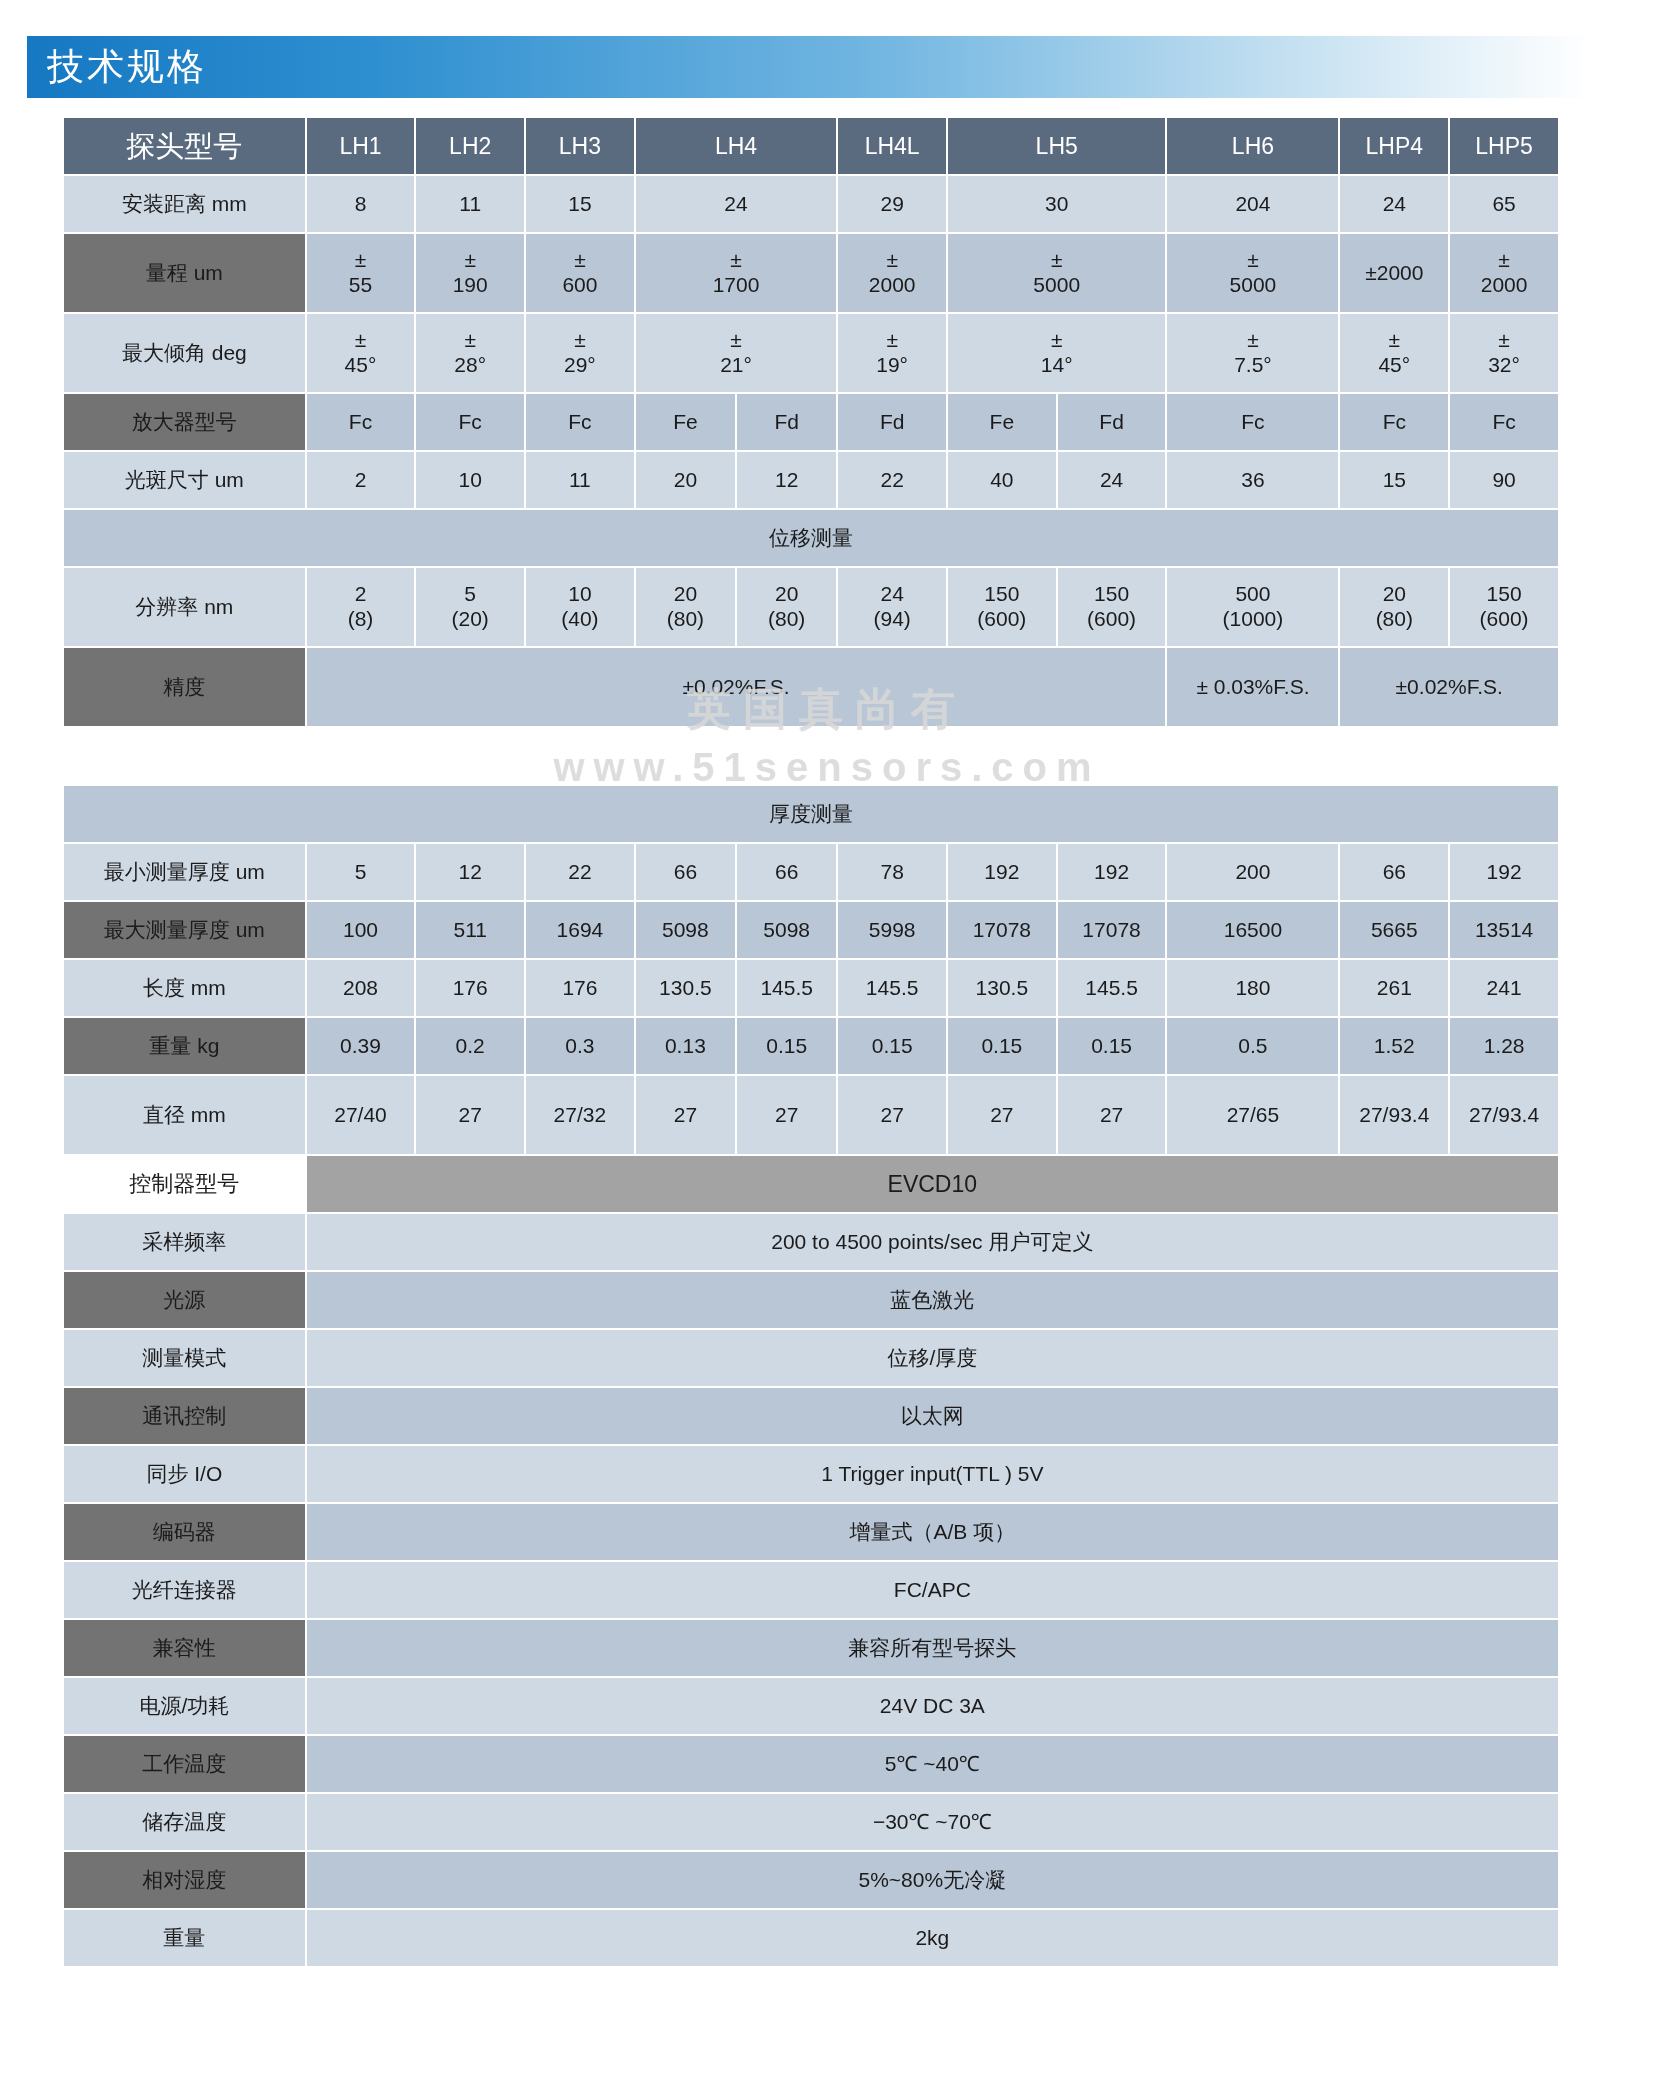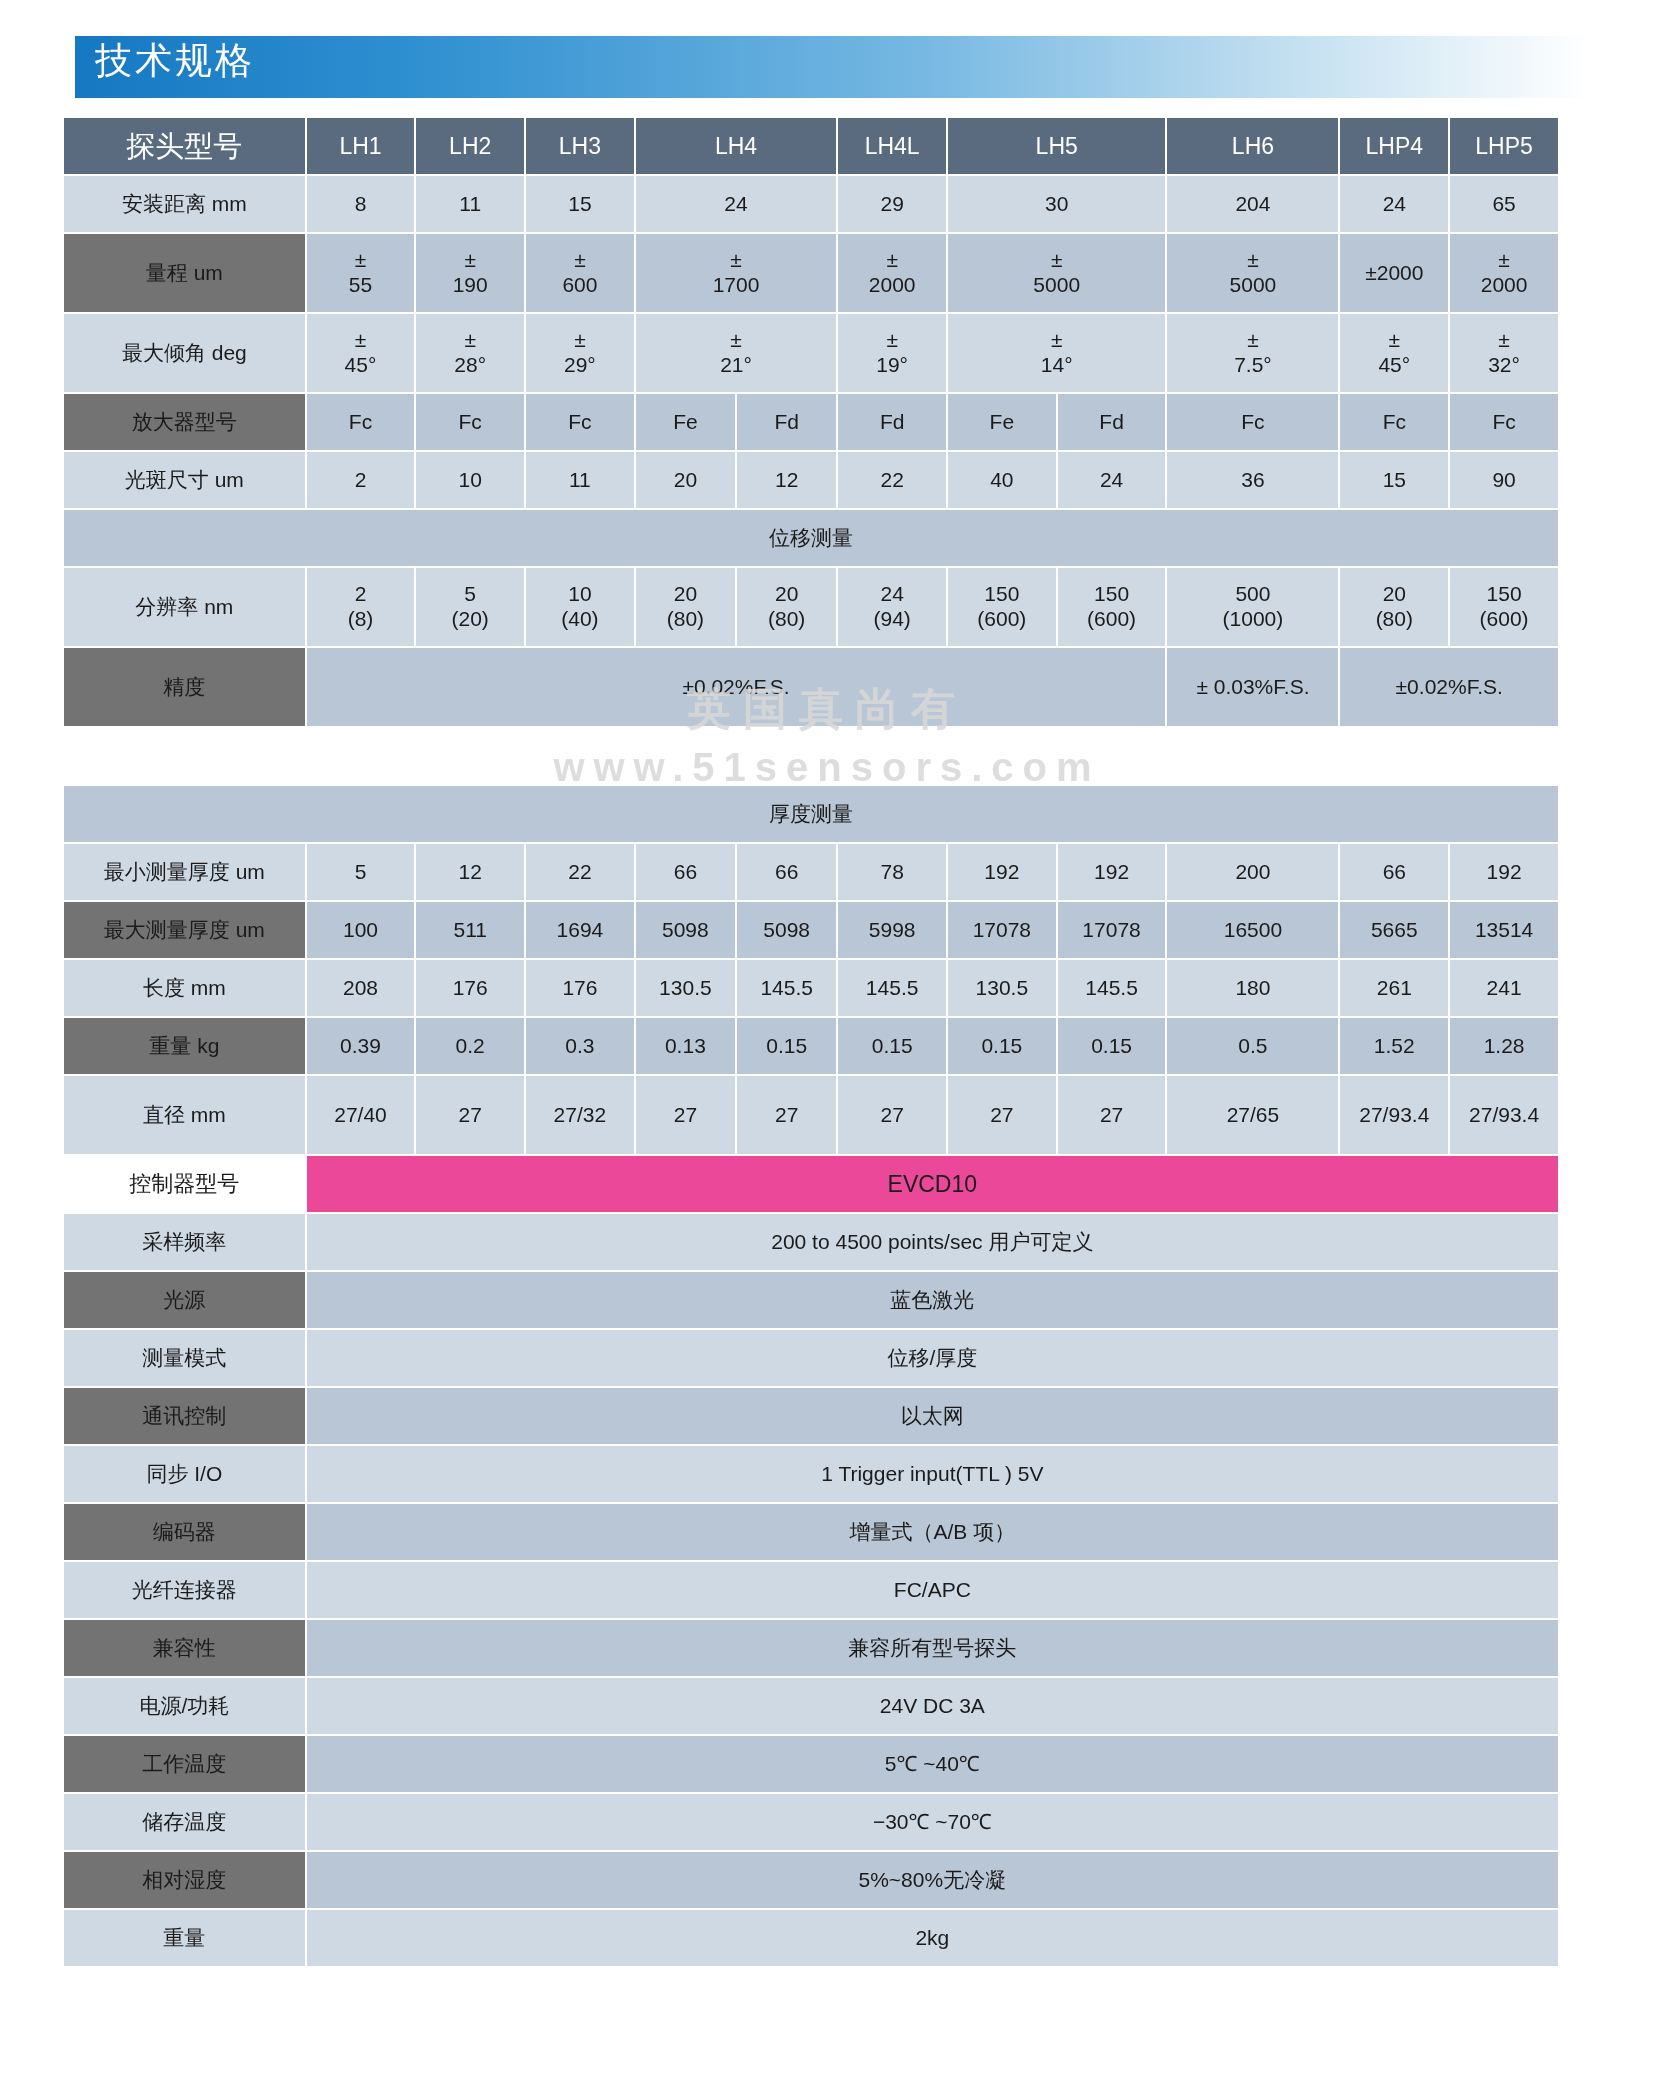--- a/index.html
+++ b/index.html
@@ -16,25 +16,25 @@
   .page {
     position: relative;
     width: 1654px;
     min-height: 2093px;
     box-sizing: border-box;
     padding: 0;
   }
   
   .banner {
     position: relative;
-    margin: 36px 62px 0 75px;
+    margin: 36px 62px 0 27px;
     height: 62px;
     background: linear-gradient(to right, #1678c2 0%, #2e8fd0 22%, #74b7e2 55%, #bcdcef 78%, #ffffff 100%);
     display: flex;
-    align-items: flex-start;
+    align-items: center;
   }
   .banner-title {
     color: #ffffff;
     font-size: 37px;
     letter-spacing: 3px;
     padding-left: 20px;
     font-weight: normal;
   }
   
   .tbl-wrap {
@@ -84,21 +84,21 @@
     border: none;
     background: #ffffff;
     height: 16px;
   }
   .ctrl-label {
     background: #ffffff;
     font-weight: bold;
     font-size: 22px;
   }
   .ctrl-value {
-    background: #ec4899;
+    background: #a3a3a3;
     font-weight: bold;
     font-size: 23px;
   }
   .wm {
     position: absolute;
     left: 0; right: 0;
     top: 564px;
     text-align: center;
     z-index: 1;
     pointer-events: none;

